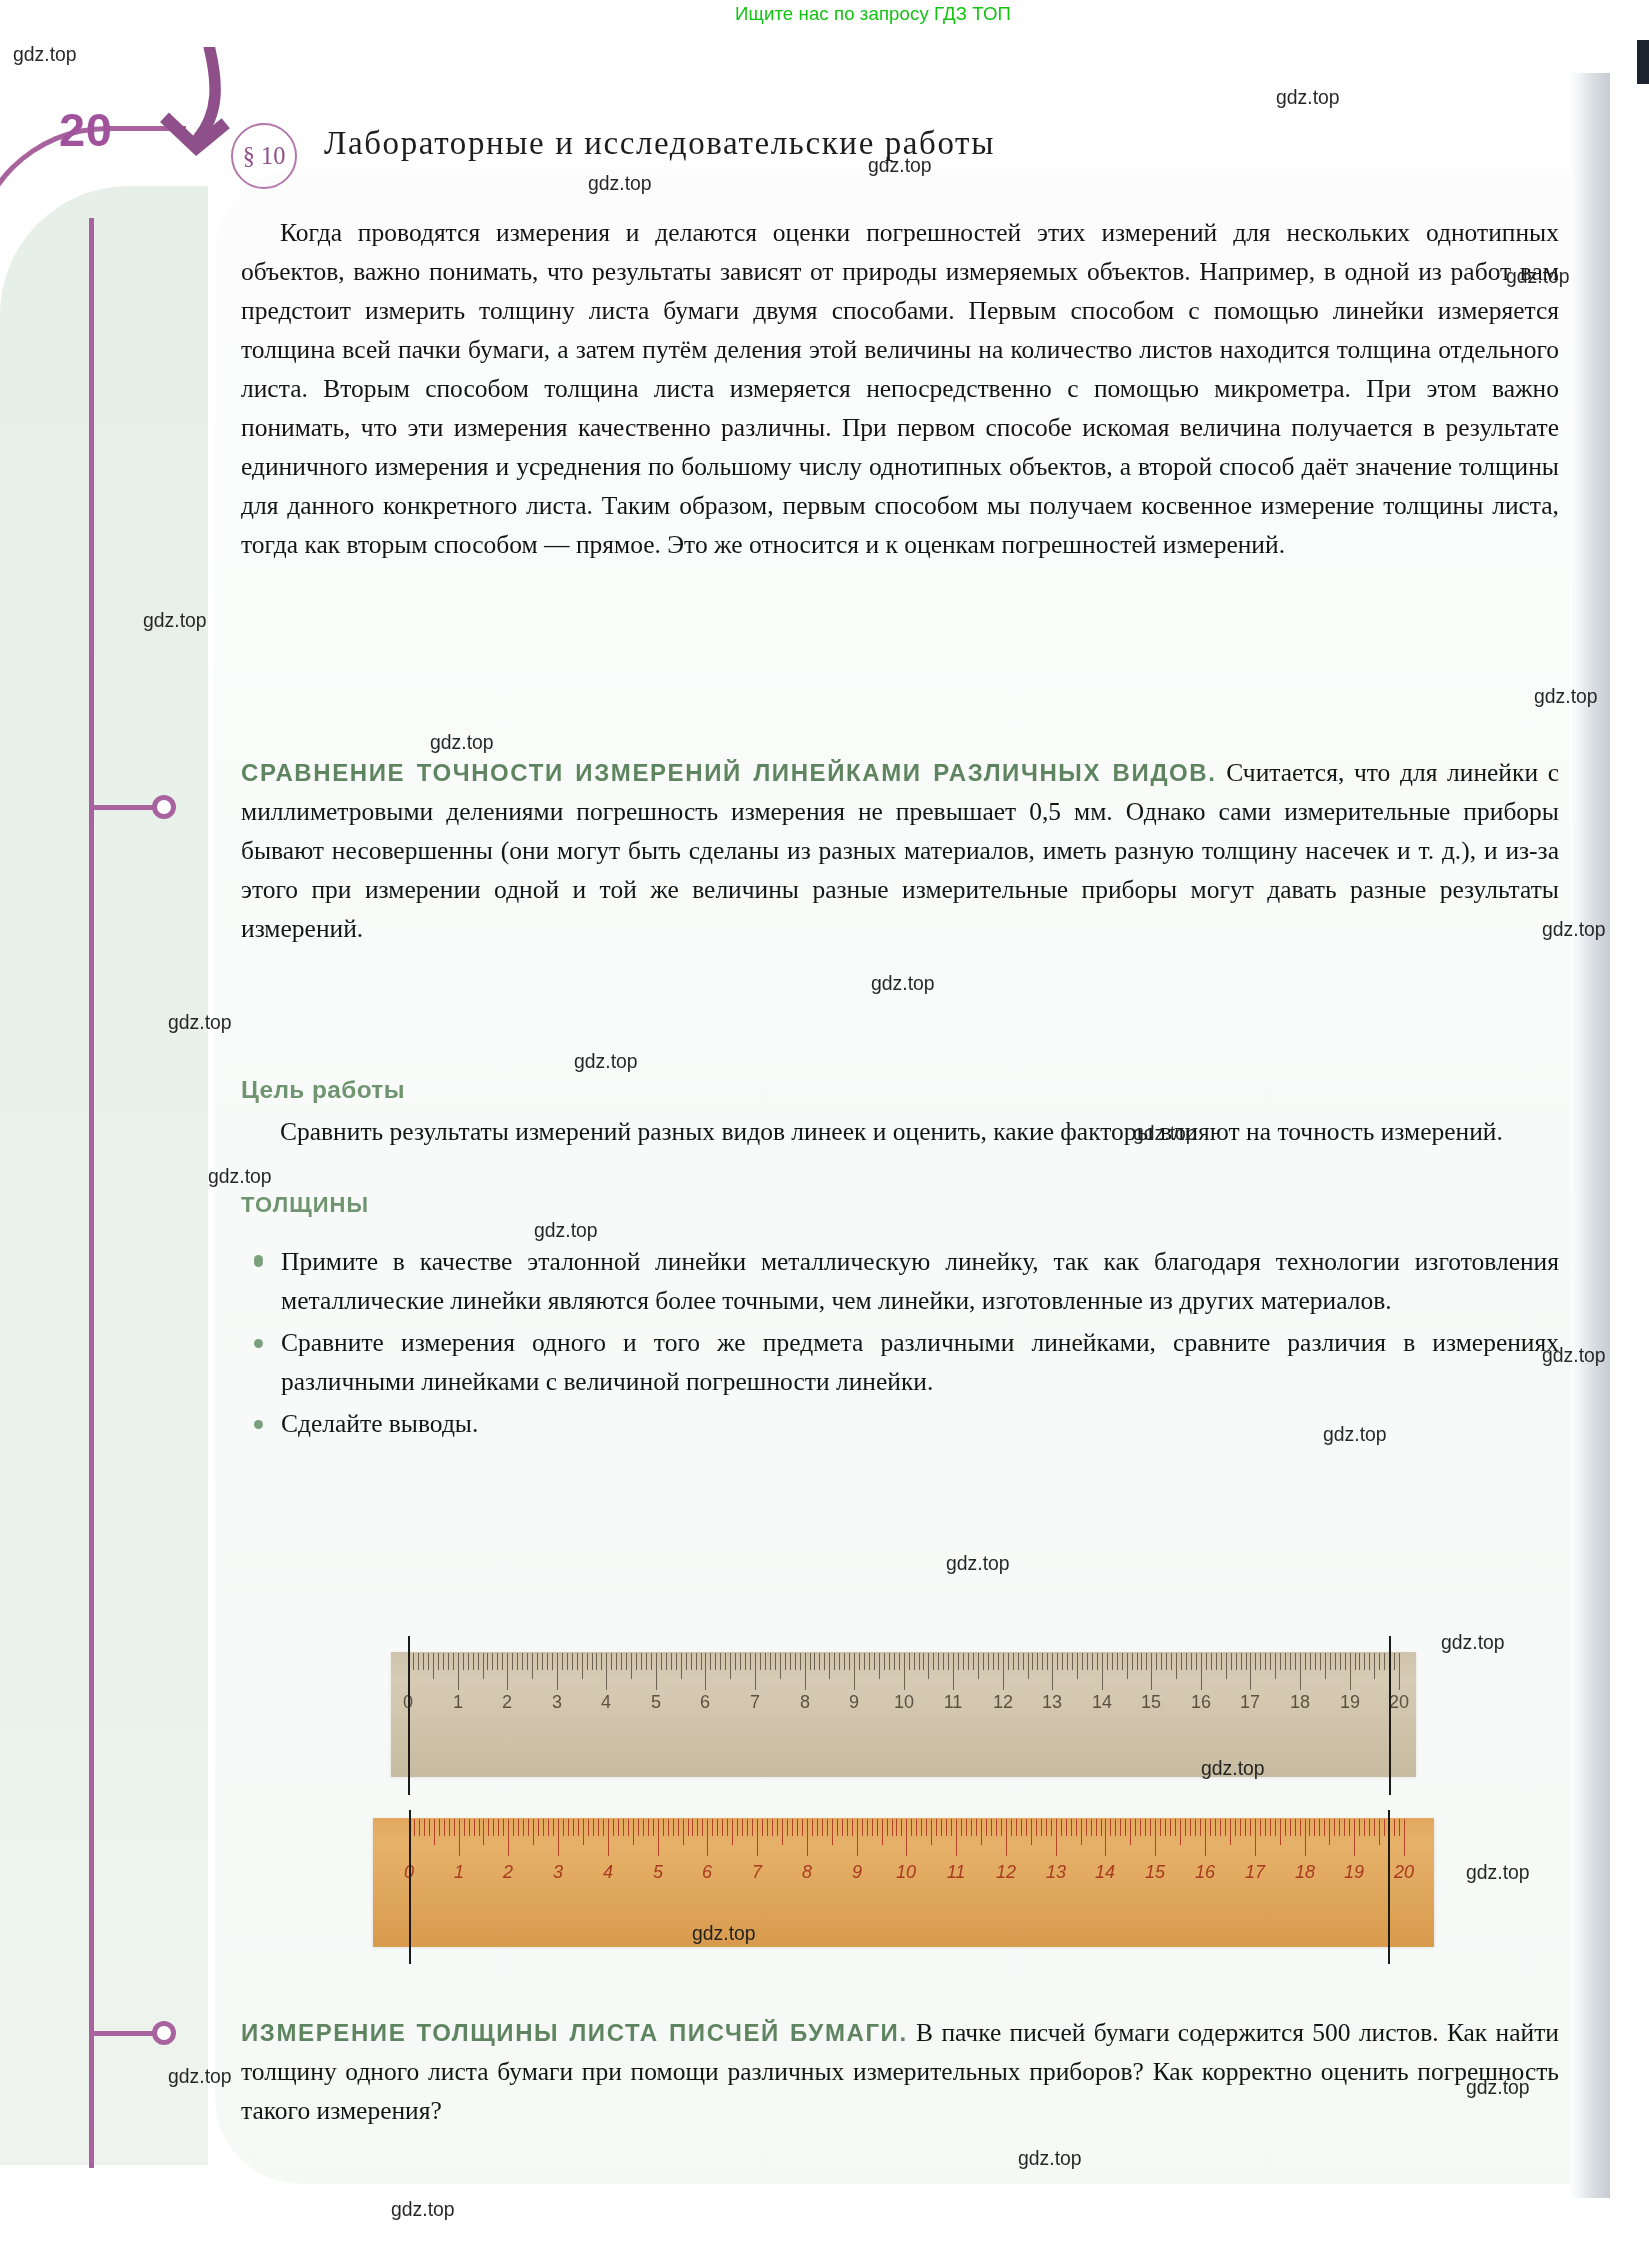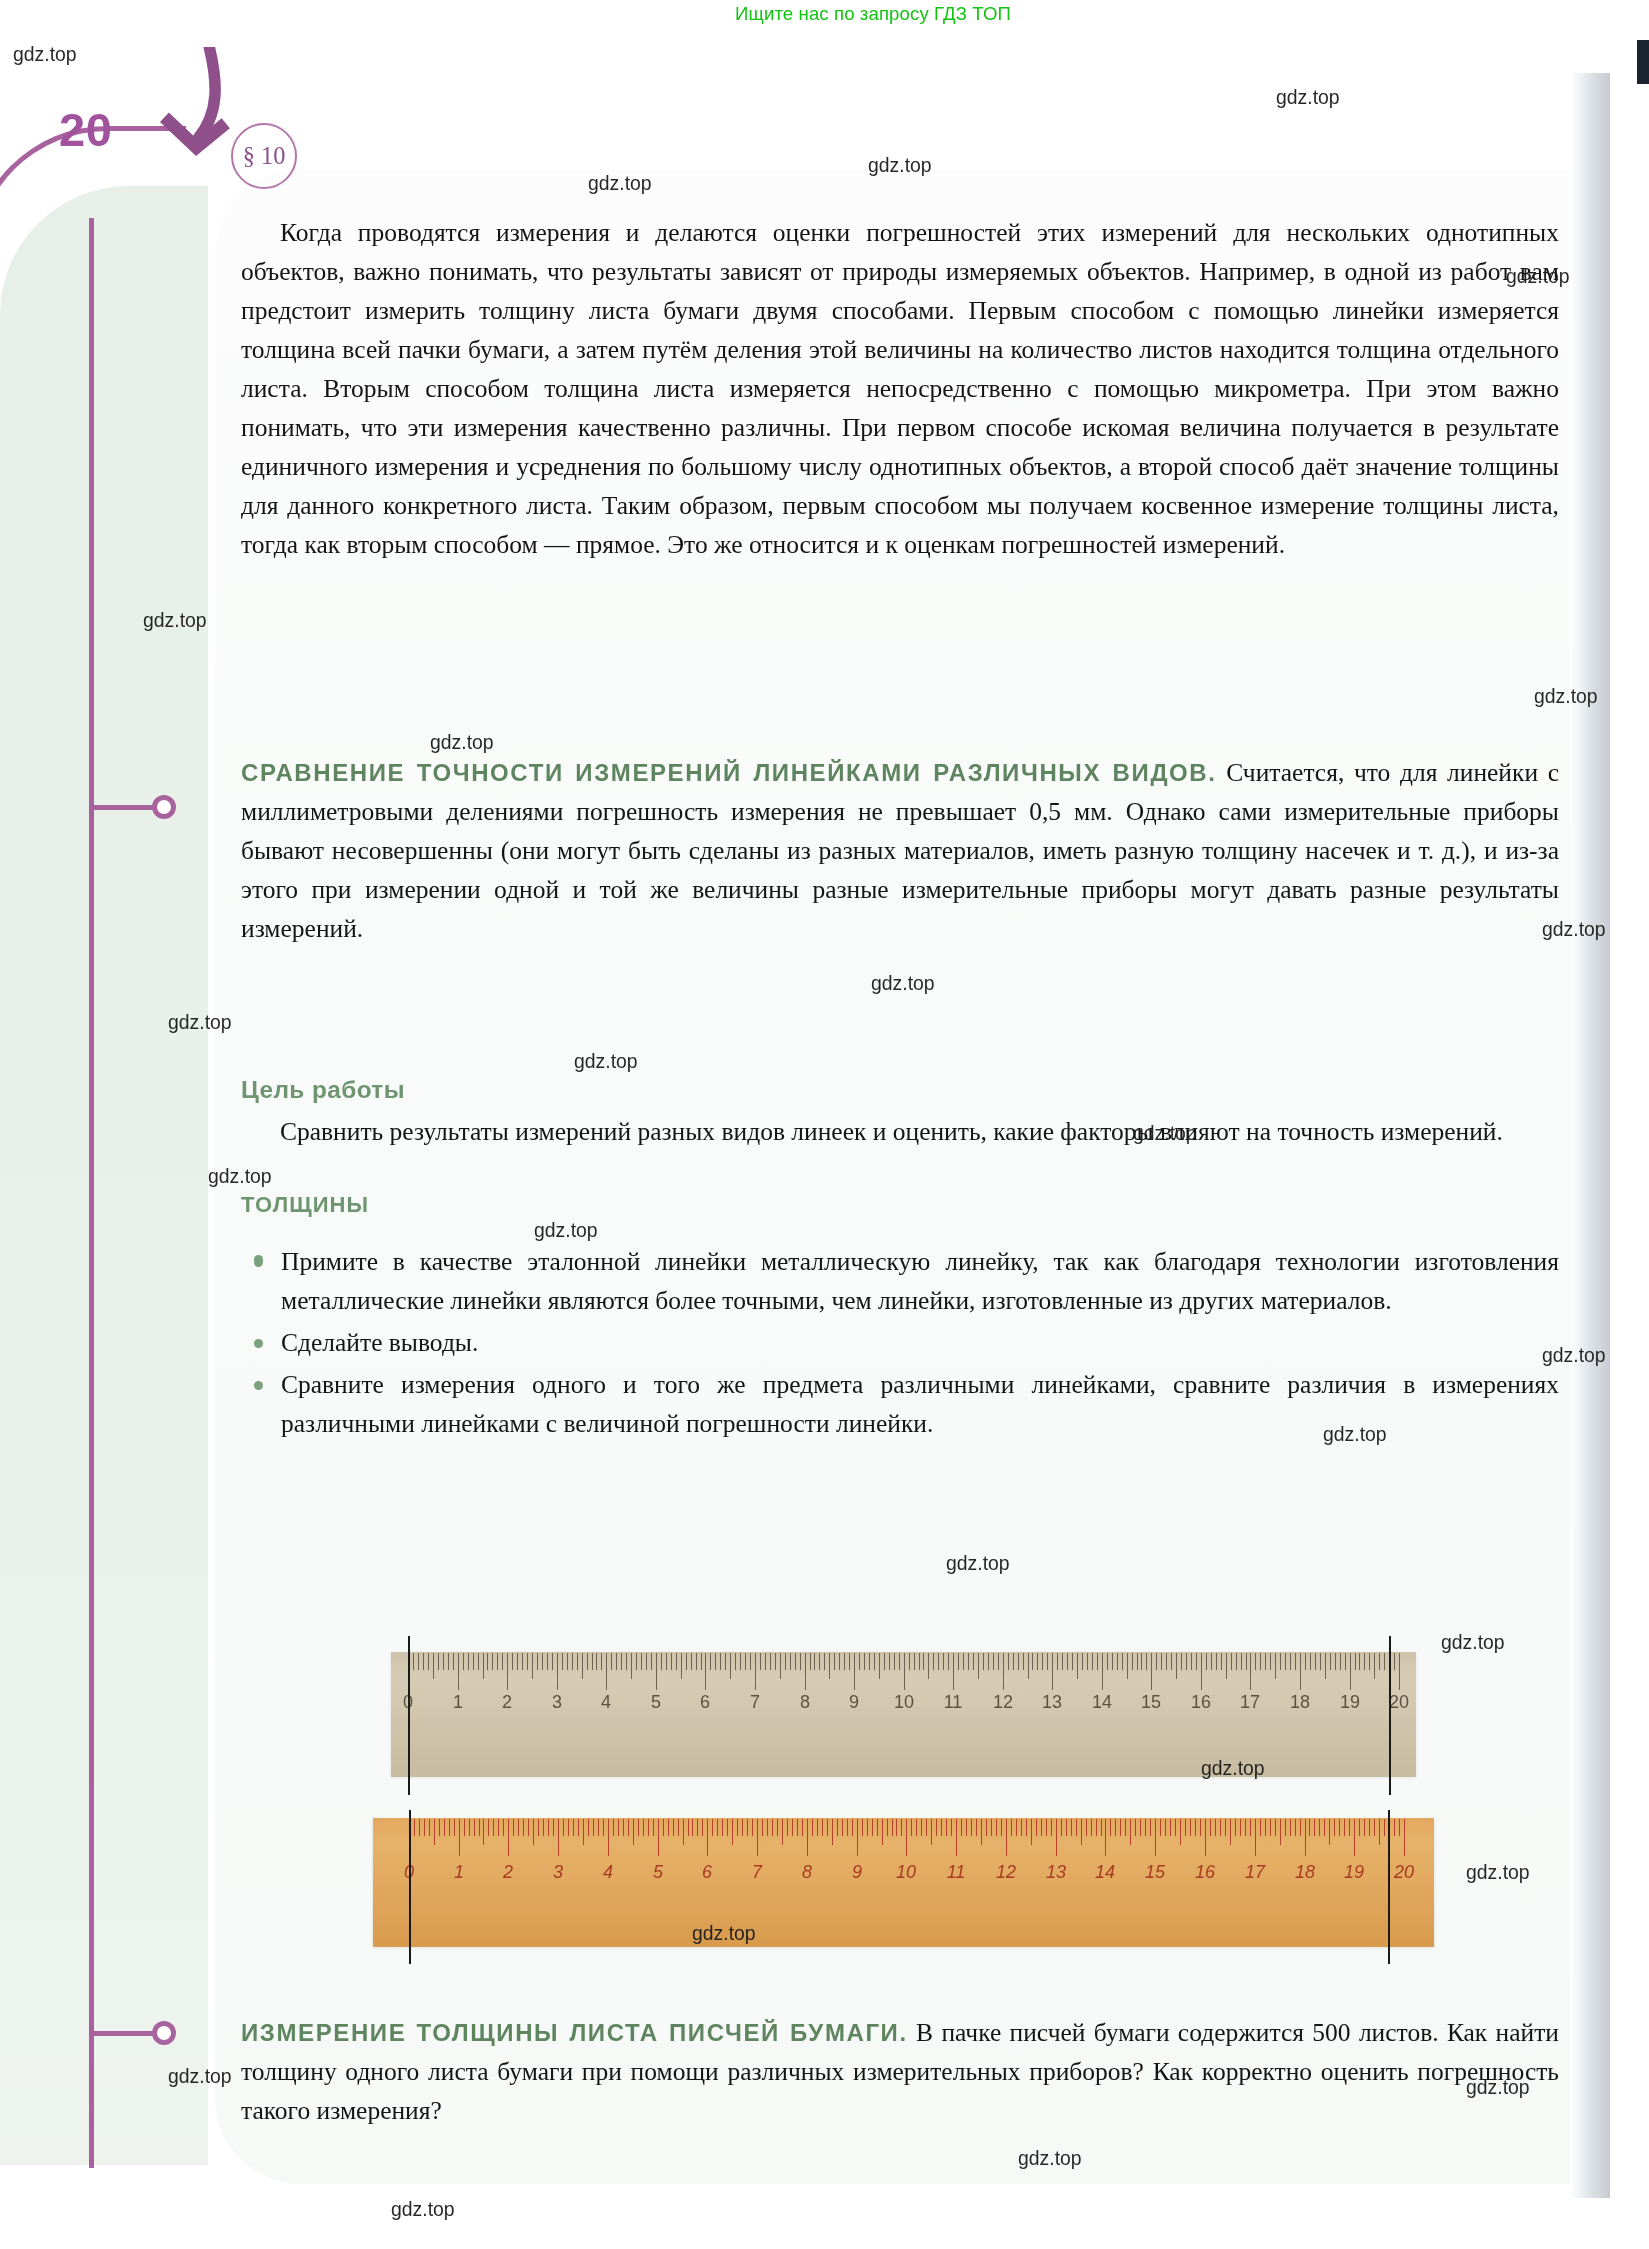--- a/index.html
+++ b/index.html
@@ -285,20 +285,21 @@
     <div class="arrow-wrap">
       <svg width="129" height="158" viewBox="0 0 180 220" xmlns="http://www.w3.org/2000/svg">
         <path d="M112 0 C124 50 126 92 96 128" stroke="#8f4f8b" stroke-width="16" fill="none" stroke-linecap="round"></path>
         <path d="M56 104 L94 140 L128 112" stroke="#8f4f8b" stroke-width="18" fill="none" stroke-linecap="square" stroke-linejoin="miter"></path>
       </svg>
     </div>
 
     <div class="page-number">20</div>
 
     <div class="section-badge">§ 10</div>
+    <div class="chapter-title">Лабораторные и исследовательские работы</div>
 
     <div class="col" style="top:180px;">
       <p>Когда проводятся измерения и делаются оценки погрешностей этих измерений для нескольких однотипных объектов, важно понимать, что результаты зависят от природы измеряемых объектов. Например, в одной из работ вам предстоит измерить толщину листа бумаги двумя способами. Первым способом с помощью линейки измеряется толщина всей пачки бумаги, а затем путём деления этой величины на количество листов находится толщина отдельного листа. Вторым способом толщина листа измеряется непосредственно с помощью микрометра. При этом важно понимать, что эти измерения качественно различны. При первом способе искомая величина получается в результате единичного измерения и усреднения по большому числу однотипных объектов, а второй способ даёт значение толщины для данного конкретного листа. Таким образом, первым способом мы получаем косвенное измерение толщины листа, тогда как вторым способом — прямое. Это же относится и к оценкам погрешностей измерений.</p>
     </div>
 
     <div class="rail-stem" style="left:92px; top:772px; width:66px;"></div>
     <div class="rail-node" style="left:152px; top:762px;"></div>
 
     <div class="col" style="top:720px;">
       <p class="noindent"><span class="greenhead">СРАВНЕНИЕ ТОЧНОСТИ ИЗМЕРЕНИЙ ЛИНЕЙКАМИ РАЗЛИЧНЫХ ВИДОВ.</span><span> Считается, что для линейки с миллиметровыми делениями погрешность измерения не превышает 0,5 мм. Однако сами измерительные приборы бывают несовершенны (они могут быть сделаны из разных материалов, иметь разную толщину насечек и т. д.), и из-за этого при измерении одной и той же величины разные измерительные приборы могут давать разные результаты измерений.</span></p>
@@ -314,25 +315,25 @@
     <div class="bullets" style="top:1206px;">
       <div class="bullet-row">
         <span class="bullet-dot"></span>
       </div>
       <div class="bullet-row">
         <span class="bullet-dot"></span>
         <span>Примите в качестве эталонной линейки металлическую линейку, так как благодаря технологии изготовления металлические линейки являются более точными, чем линейки, изготовленные из других материалов.</span>
       </div>
       <div class="bullet-row">
         <span class="bullet-dot"></span>
-        <span>Сделайте выводы.</span>
+        <span>Сравните измерения одного и того же предмета различными линейками, сравните различия в измерениях различными линейками с величиной погрешности линейки.</span>
       </div>
       <div class="bullet-row">
         <span class="bullet-dot"></span>
-        <span>Сравните измерения одного и того же предмета различными линейками, сравните различия в измерениях различными линейками с величиной погрешности линейки.</span>
+        <span>Сделайте выводы.</span>
       </div>
     </div>
 
     <div class="ruler ruler-a">
       <div class="tickrow" id="ticks-a">
           <div class="tick major" style="left: 17px;"></div>
           <div class="numlabel" style="left: 17px;">0</div>
           <div class="tick minor" style="left: 22px;"></div>
           <div class="tick minor" style="left: 27px;"></div>
           <div class="tick minor" style="left: 32px;"></div>

